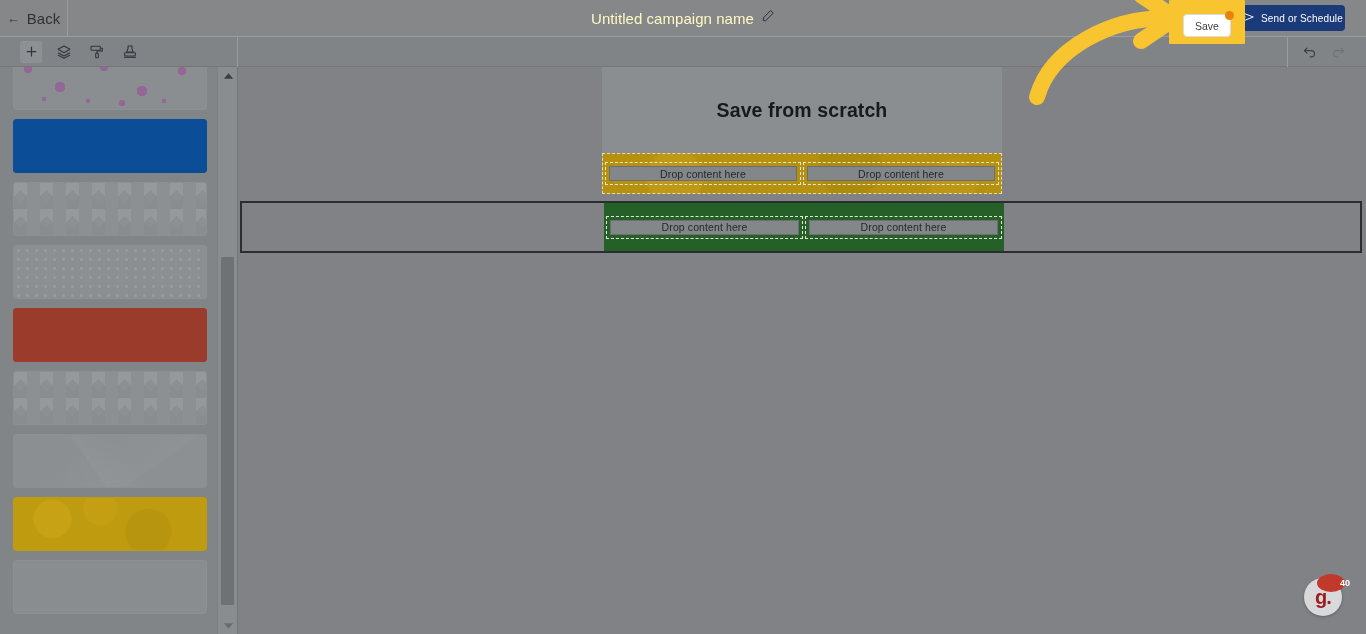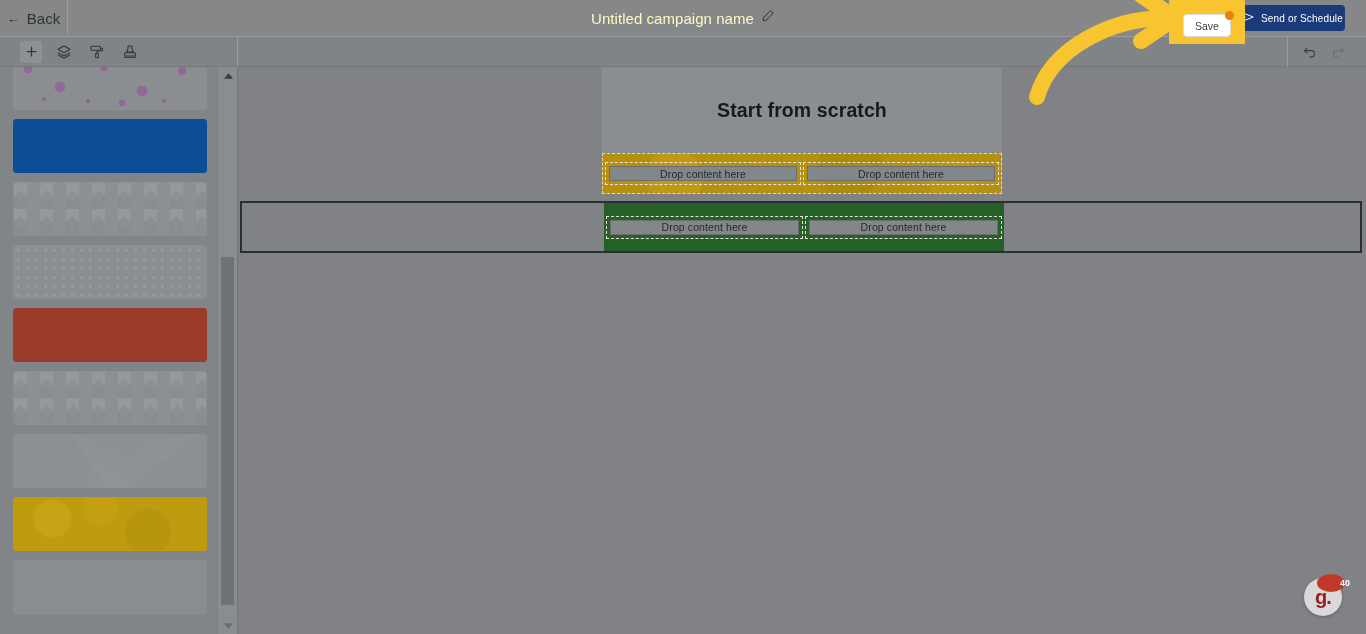--- a/index.html
+++ b/index.html
@@ -420,21 +420,21 @@
           </svg>
       </div>
     </div>
   </div>
 
   <div class="canvas">
 
     <div class="email-body">
 
       <div class="scratch-head">
-        <span>Start from scratch</span>
+        <span>Save from scratch</span>
       </div>
 
       <div class="row-gold">
         <div class="dropcell">
           <div class="dropbox">
             <span>Drop content here</span>
           </div>
         </div>
         <div class="dropcell">
           <div class="dropbox">

